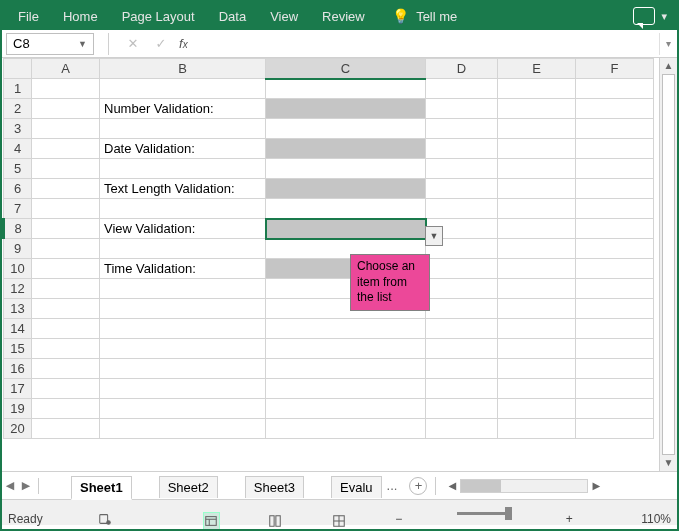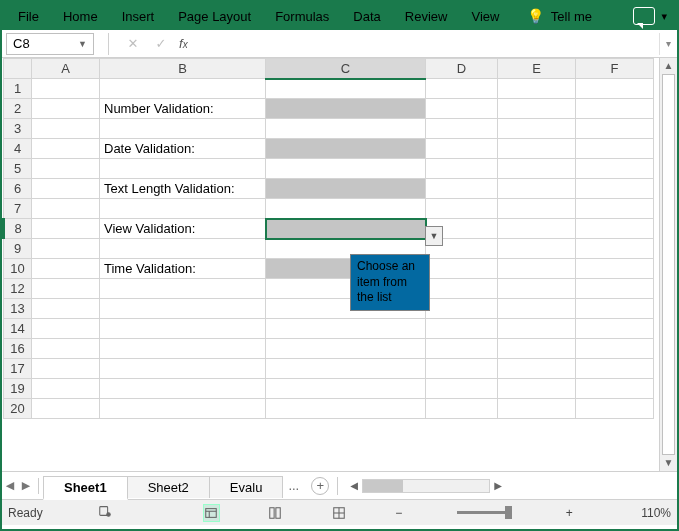--- a/index.html
+++ b/index.html
@@ -1,17 +1,17 @@
 <!DOCTYPE html>
 <html><head>
 <meta charset="utf-8">
 <style>
   * { box-sizing: border-box; margin: 0; padding: 0; font-family: "Segoe UI", Arial, sans-serif; }
   body { width: 679px; height: 531px; background: #fff; border: 2px solid #1a7a4c; overflow: hidden; position: relative; font-size: 13px;}
-  .ribbon { height: 28px; background: #1a7a4c; display: flex; align-items: center; color: #000000; padding: 0 4px; }
+  .ribbon { height: 28px; background: #1a7a4c; display: flex; align-items: center; color: #e5e5e5; padding: 0 4px; }
   .ribbon .tab { padding: 0 12px; height: 100%; display: flex; align-items: center; cursor: pointer; }
   .ribbon .spacer { flex: 1; }
   .ribbon .bulb { margin: 0 6px 0 16px; font-size: 14px;}
   .ribbon .comment { width: 22px; height: 18px; border: 1.5px solid #fff; border-radius: 3px; position: relative; margin-right: 6px;}
   .ribbon .comment::after { content:""; position:absolute; bottom:-5px; left:3px; width:0;height:0;border:3px solid transparent;border-top-color:#fff;border-right-color:#fff;}
   .ribbon .caret { margin-left:auto; margin-right:6px; font-size:11px;}
   .fbar { height: 28px; border-bottom: 1px solid #d0d0d0; display:flex; align-items:center; background:#fff; padding-left:4px;gap:8px;}
   .namebox { width: 88px; height: 22px; border:1px solid #bfbfbf; display:flex; align-items:center; padding:0 6px; justify-content:space-between; background:#fff;}
   .namebox .dd{ font-size:9px; color:#666;}
   .fbar .sep { width:1px; height:22px; background:#d0d0d0; margin:0 6px;}
@@ -25,57 +25,55 @@
   table.grid th, table.grid td { border: 1px solid #d4d4d4; font-weight: normal; background:#fff; height:20px; font-size:13px; text-align:left; padding:0 4px; overflow:hidden; white-space:nowrap;}
   table.grid thead th { background:#f0f0f0; text-align:center; color:#444;}
   table.grid .rowhdr { background:#f0f0f0; text-align:center; color:#444; width:28px;}
   table.grid .corner { background:#f0f0f0; width:28px;}
   .col-A{width:68px}.col-B{width:166px}.col-C{width:160px}.col-D{width:72px}.col-E{width:78px}.col-F{width:78px}
   .shaded { background:#c5c5c5 !important;}
   .sel-row .rowhdr{ background:#d8d8d8; border-left: 3px solid #1a7a4c; }
   .sel-col-hdr{ background:#d8d8d8 !important; border-bottom:2px solid #1a7a4c !important;}
   .sel-cell { outline: 2px solid #1a7a4c; outline-offset:-1px; position:relative;}
   .dd-btn { position:absolute; width:18px; height:20px; border:1px solid #888; background:#f0f0f0; display:flex; align-items:center; justify-content:center; font-size:9px; color:#555;}
-  .tooltip { position:absolute; background:#0369a1; border:1px solid #808080; padding:4px 6px; font-size:12px; max-width:80px; line-height:1.3;}
+  .tooltip { position:absolute; background:#ec4899; border:1px solid #808080; padding:4px 6px; font-size:12px; max-width:80px; line-height:1.3;}
   .vscroll { width:18px; background:#f0f0f0; border-left:1px solid #d0d0d0; position:relative;}
   .vscroll .arw{ height:16px; text-align:center; font-size:10px; color:#666; line-height:16px;}
   .vscroll .thumb{ position:absolute; top:16px; bottom:16px; left:2px; right:2px; background:#fff; border:1px solid #c0c0c0;}
   .tabs { height: 28px; background:#fff; border-top:1px solid #d0d0d0; display:flex; align-items:center; }
   .tabs .nav{ width:16px; text-align:center; color:#777; font-size:11px;}
   .tabs .navsep{width:1px;background:#ccc;height:16px;margin:0 4px;}
-  .tabs .tab{ padding:3px 20px; border:1px solid #ccc; border-bottom:none; margin-right:-1px; background:#f4f4f4; font-size:13px; position:relative; bottom:-1px;}
+  .tabs .tab{ padding:3px 8px; border:1px solid #ccc; border-bottom:none; margin-right:-1px; background:#f4f4f4; font-size:13px; position:relative; bottom:-1px;margin-left:28px;}
   .tabs .tab.active{ background:#fff; font-weight:bold; border-bottom:2px solid #fff; bottom:-2px;}
   .tabs .more{ padding:0 6px; color:#666;}
   .tabs .plus{ width:18px;height:18px;border:1px solid #bbb;border-radius:50%;text-align:center;line-height:15px;margin-left:6px;color:#666;font-size:13px;}
   .tabs .tsep{width:1px;background:#ccc;height:18px;margin:0 8px;}
   .hscroll{ flex:0 0 160px; display:flex; align-items:center;}
   .hscroll .arw{ width:16px; text-align:center; font-size:10px; color:#666;}
   .hscroll .track{flex:1;height:14px;background:#f0f0f0;border:1px solid #d0d0d0;position:relative;}
   .hscroll .thumb{position:absolute;left:0;top:0;bottom:0;width:40px;background:#c8c8c8;}
-  .status { height:26px; background:#f0f0f0; border-top:1px solid #d0d0d0; display:flex; align-items:center; padding:4px 6px; font-size:12px; color:#444;gap:45px;}
+  .status { height:26px; background:#f0f0f0; border-top:1px solid #d0d0d0; display:flex; padding:12px 6px; font-size:12px; color:#444;gap:45px;}
   .status .spacer{flex:1}
   .status .viewbtn{ width:24px;height:18px; margin:0 1px; display:flex;align-items:center;justify-content:center; border:1px solid transparent;}
   .status .viewbtn.active{ background:#d0e8de; border-color:#9fc;}
   .slider{ width:80px; height:3px; background:#888; margin:0 8px; position:relative;}
   .slider .knob{ position:absolute; width:7px;height:13px;background:#888;top:-5px;left:48px;}
   .status .pm{width:14px;text-align:center;}
   svg.iconsvg{width:14px;height:14px;stroke:#666;fill:none;stroke-width:1.2;}
 </style>
 </head>
 <body>
 
 <div class="ribbon">
   <div class="tab">File</div>
   <div class="tab">Home</div>
-  <div class="tab">Insert</div>
   <div class="tab">Page Layout</div>
-  <div class="tab">Formulas</div>
   <div class="tab">Data</div>
+  <div class="tab">View</div>
   <div class="tab">Review</div>
-  <div class="tab">View</div>
   <span class="bulb">💡</span>
   <div class="tab" style="padding-left:0">Tell me</div>
   <div class="spacer"></div>
   <div class="comment"></div>
   <div class="caret">▾</div>
 </div>
 
 <div class="fbar">
   <div class="namebox">
     <span>C8</span>
@@ -224,20 +222,29 @@
         <tr>
             <td class="rowhdr">14</td>
             <td></td>
             <td></td>
             <td></td>
             <td></td>
             <td></td>
             <td></td>
           </tr>
         <tr>
+            <td class="rowhdr">15</td>
+            <td></td>
+            <td></td>
+            <td></td>
+            <td></td>
+            <td></td>
+            <td></td>
+          </tr>
+        <tr>
             <td class="rowhdr">16</td>
             <td></td>
             <td></td>
             <td></td>
             <td></td>
             <td></td>
             <td></td>
           </tr>
         <tr>
             <td class="rowhdr">17</td>
@@ -277,20 +284,21 @@
     <div class="arw" style="position:absolute;bottom:0;width:100%;">▼</div>
   </div>
 </div>
 
 <div class="tabs">
   <div class="nav">◀</div>
   <div class="nav">▶</div>
   <div class="navsep"></div>
   <div class="tab active">Sheet1</div>
   <div class="tab">Sheet2</div>
+  <div class="tab">Sheet3</div>
   <div class="tab">Evalu</div>
   <div class="more">...</div>
   <div class="plus">+</div>
   <div class="tsep"></div>
   <div class="hscroll">
     <div class="arw">◀</div>
     <div class="track">
         <div class="thumb"></div>
       </div>
     <div class="arw">▶</div>

